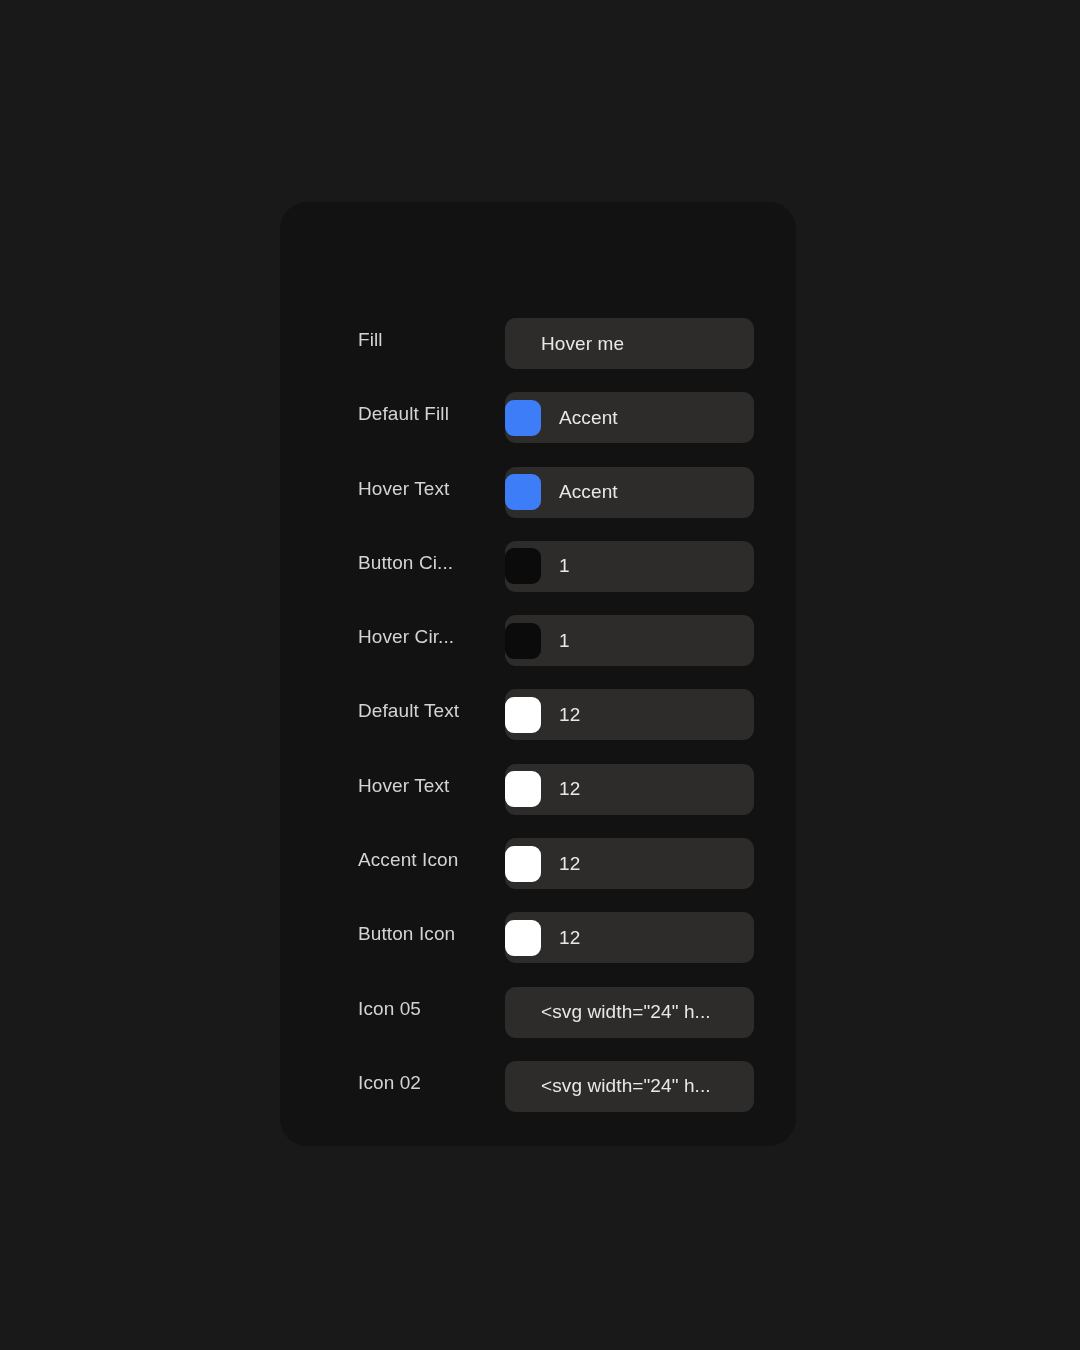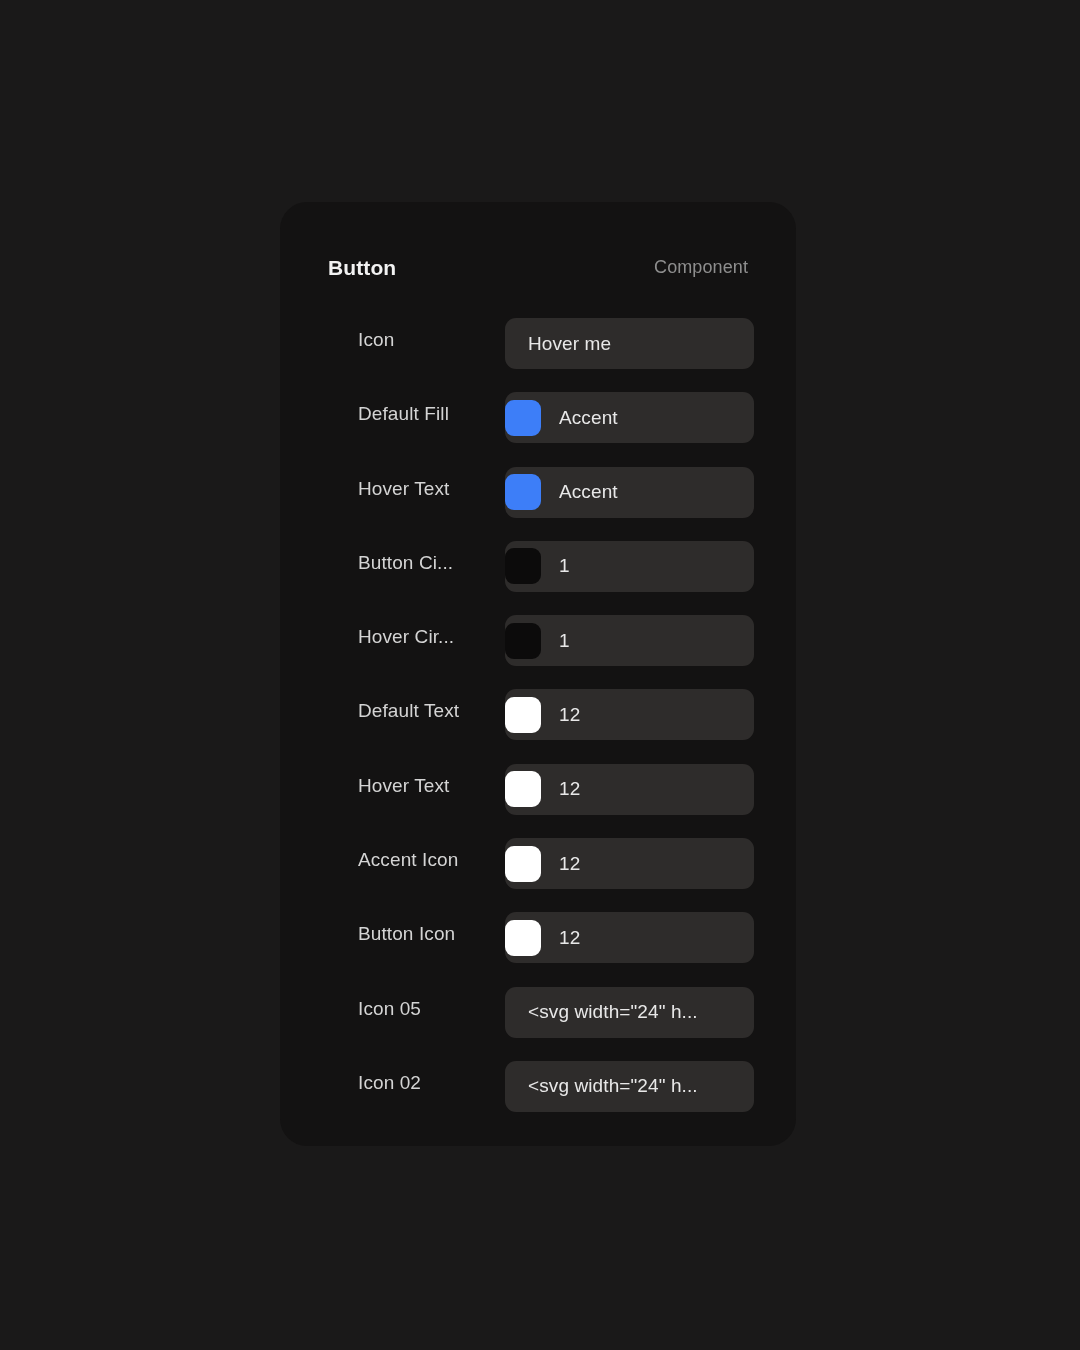--- a/index.html
+++ b/index.html
@@ -76,21 +76,21 @@
     position:absolute;
     left:225px;
     top:5px;
     width:249px;
     height:51px;
     background:#2e2c2b;
     border-radius:11px;
     display:flex;
     align-items:center;
   }
-  .prop-field.text-only { padding-left:23px; }
+  .prop-field.text-only { padding-left:36px; }
 
   .swatch {
     width:36px; height:36px;
     border-radius:9px;
     flex:0 0 auto;
   }
   .field-value {
     font-size:19px;
     color:#e8e8e8;
     letter-spacing:0.1px;
@@ -100,28 +100,24 @@
   }
   .prop-field.text-only .field-value { margin-left:0; }
 </style>
 </head>
 <body>
 
 <div class="stage">
 
   <div class="card">
 
-    <div class="card-header">
-      <div class="card-title">Button</div>
-      <div class="card-kind">Component</div>
-    </div>
 
     <div class="rows">
         <div class="prop-row">
-          <div class="prop-label">Icon</div>
+          <div class="prop-label">Fill</div>
           <div class="prop-field text-only">
             <div class="field-value">Hover me</div>
           </div>
         </div>
         <div class="prop-row">
           <div class="prop-label">Default Fill</div>
           <div class="prop-field">
             <div class="swatch" style="background: rgb(61, 126, 248);"></div>
             <div class="field-value">Accent</div>
           </div>

